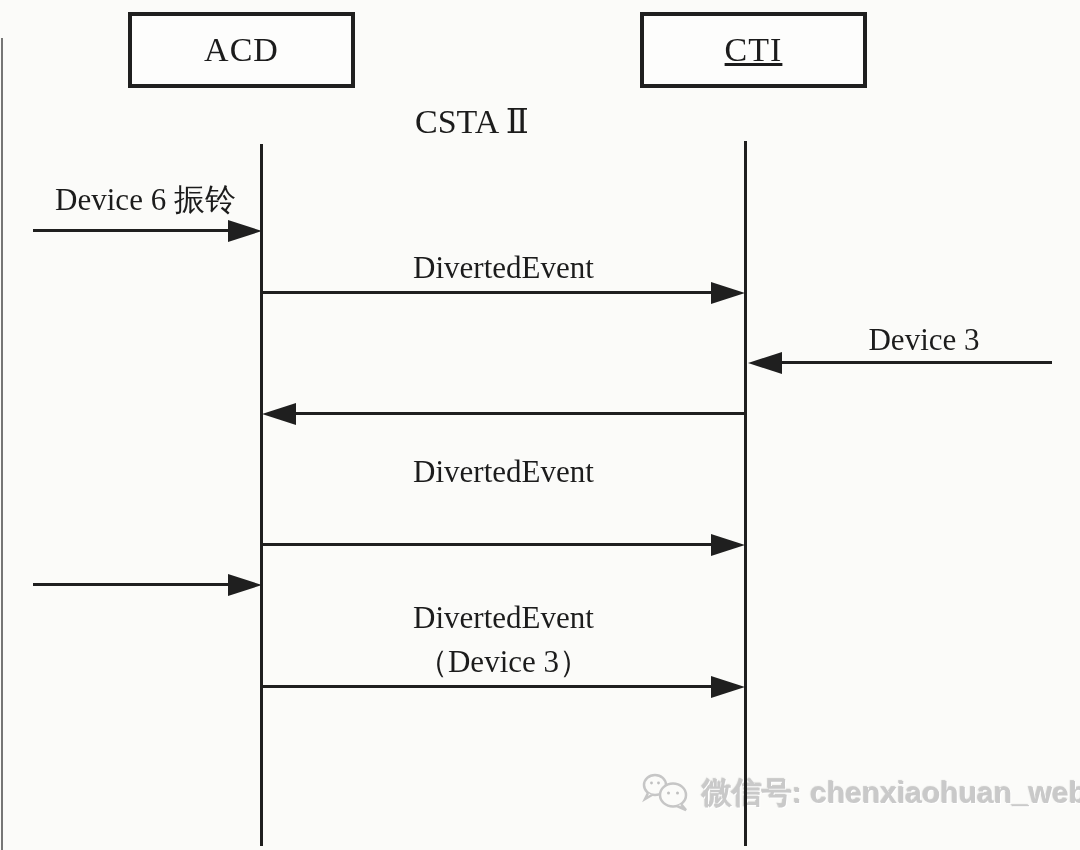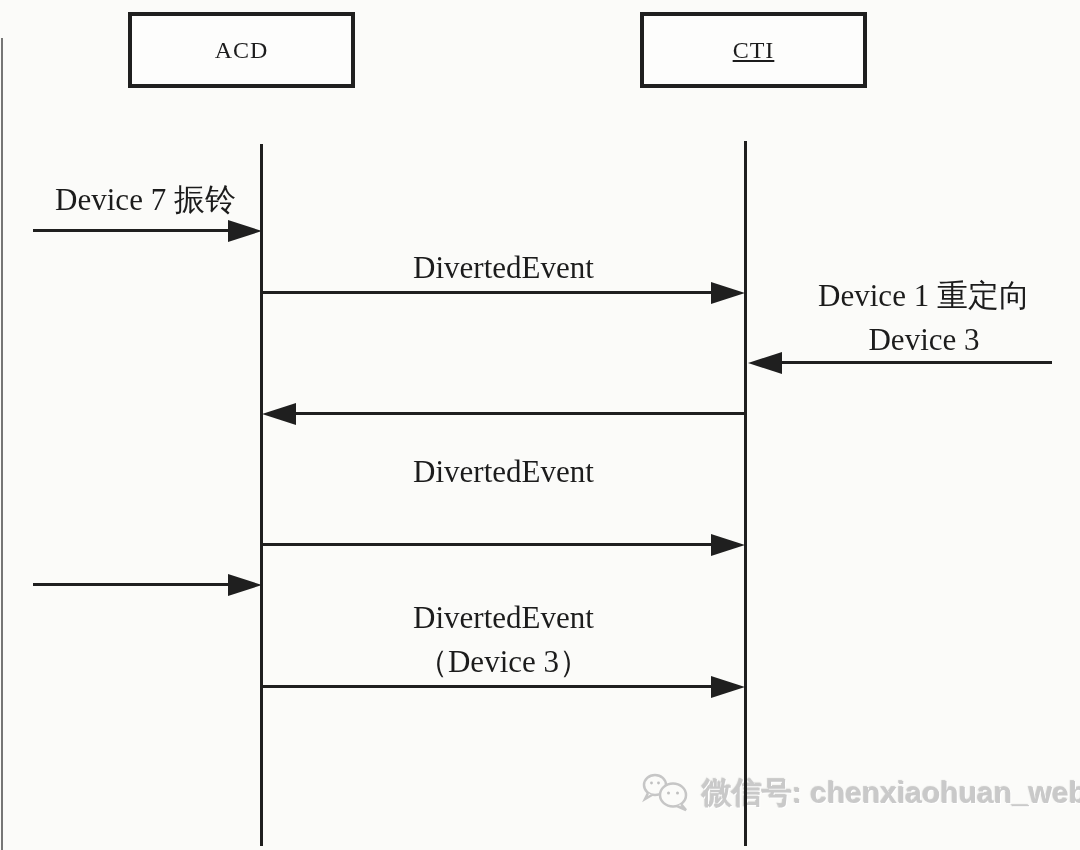--- a/index.html
+++ b/index.html
@@ -28,21 +28,21 @@
   .actor-box {
     position: absolute;
     top: 12px;
     width: 219px;
     height: 68px;
     border: 4px solid #1f1f1f;
     background: #fdfdfc;
     display: flex;
     align-items: center;
     justify-content: center;
-    font-size: 24px;
+    font-size: 34px;
     letter-spacing: 1px;
     z-index: 3;
   }
   #acd-box { left: 128px; }
   #cti-box { left: 640px; text-decoration: underline; }
   .protocol-label {
     position: absolute;
     left: 347px;
     top: 101px;
     width: 250px;
@@ -108,34 +108,35 @@
 
   <div class="edge-line"></div>
 
   <div class="actor-box" id="acd-box">
     <span>ACD</span>
   </div>
   <div class="actor-box" id="cti-box">
     <span>CTI</span>
   </div>
 
+  <div class="protocol-label">CSTA Ⅱ</div>
 
   <div class="lifeline" id="acd-lifeline"></div>
   <div class="lifeline" id="cti-lifeline"></div>
 
-  <div class="msg-label" style="left:28px; top:178px; width:235px;">Device 7 振铃</div>
+  <div class="msg-label" style="left:28px; top:178px; width:235px;">Device 6 振铃</div>
   <div class="arrow-line" style="left:33px; top:229px; width:200px;"></div>
   <div class="arrow-head right" style="left:228px; top:220px;"></div>
 
   <div class="msg-label" style="left:262px; top:246px; width:483px;">DivertedEvent</div>
   <div class="arrow-line" style="left:262px; top:291px; width:452px;"></div>
   <div class="arrow-head right" style="left:711px; top:282px;"></div>
 
   <div class="msg-label" style="left:788px; top:274px; width:272px;">
-    <span>Device 1 重定向</span><br>
+    <br>
     <span>Device 3</span>
   </div>
   <div class="arrow-line" style="left:780px; top:361px; width:272px;"></div>
   <div class="arrow-head left" style="left:748px; top:352px;"></div>
 
   <div class="arrow-line" style="left:294px; top:412px; width:451px;"></div>
   <div class="arrow-head left" style="left:262px; top:403px;"></div>
 
   <div class="msg-label" style="left:262px; top:450px; width:483px;">
     <span>DivertedEvent</span><br>

